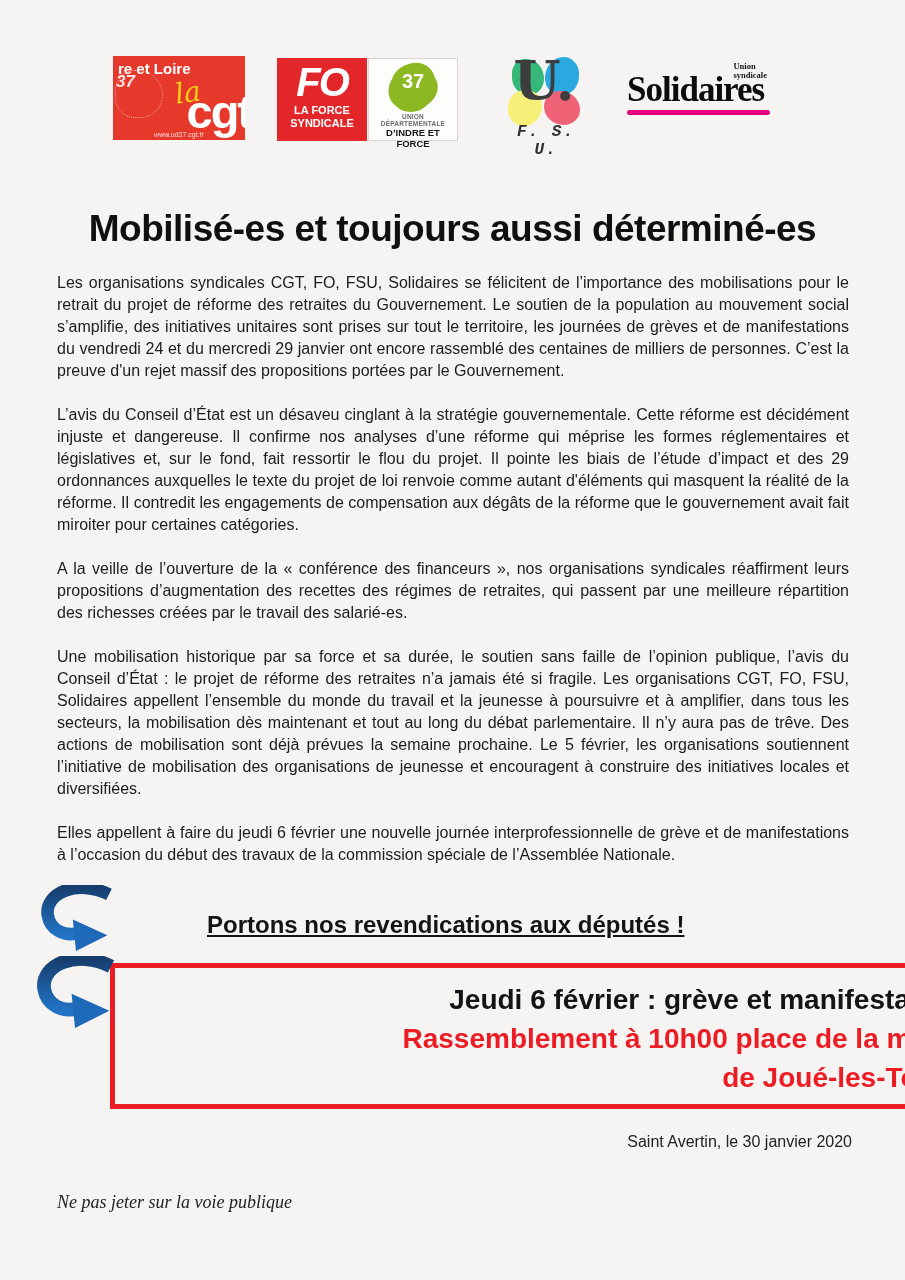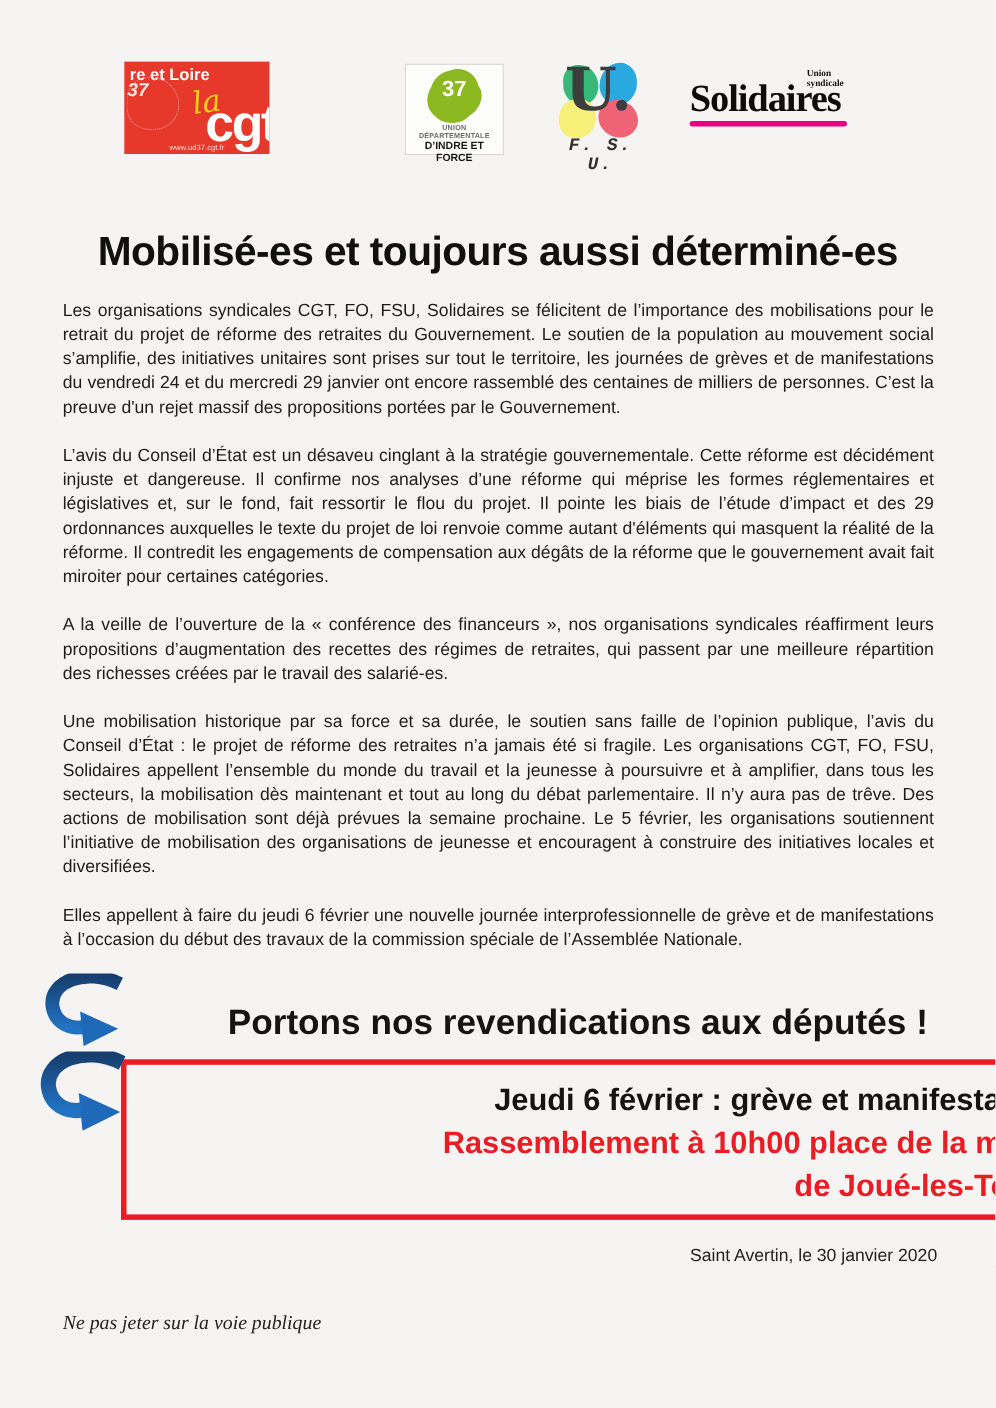--- a/index.html
+++ b/index.html
@@ -39,21 +39,21 @@
   .fsu-cap{position:absolute;left:0;top:66px;width:92px;text-align:center;font-family:Liberation Mono, monospace;font-style:italic;font-weight:bold;font-size:16px;letter-spacing:2px;color:#2f2f2f;}
   .logo-solidaires{left:627px;top:62px;width:146px;height:60px;}
   .sol-sup{position:absolute;right:6px;top:0;text-align:left;font-family:"Liberation Serif",serif;font-weight:bold;font-size:8.5px;line-height:9px;color:#111;}
   .sol-word{position:absolute;left:0;top:8px;font-family:"Liberation Serif",serif;font-weight:bold;font-size:35px;letter-spacing:-1px;color:#0c0c0c;}
   .sol-bar{position:absolute;left:0;top:48px;width:143px;height:5px;background:#e5007d;border-radius:3px;}
   
   .title{position:absolute;left:0;right:0;top:183px;text-align:center;font-size:37px;font-weight:bold;letter-spacing:-.5px;color:#101010;}
   .body-text{position:absolute;left:57px;width:792px;top:272px;font-size:16px;line-height:22px;text-align:justify;}
   .body-text p{margin:0 0 22px 0;}
   
-  .callout{position:absolute;left:207px;top:911px;font-size:32px;font-weight:bold;color:#141414;}
+  .callout{position:absolute;left:207px;top:911px;font-size:24px;font-weight:bold;color:#141414;text-decoration:underline;}
   .arrow{position:absolute;z-index:3;}
   .arrow-1{left:35px;top:885px;width:82px;height:66px;}
   .arrow-2{left:31px;top:956px;width:88px;height:72px;}
   
   .red-box{
     position:absolute;left:110px;top:963px;width:864px;height:146px;
     border:5px solid #ec1c24;box-sizing:border-box;background:transparent;
     text-align:right;z-index:2;
   }
   .red-box .l1{margin-top:12px;font-size:28px;font-weight:bold;color:#141414;line-height:39px;}
@@ -69,20 +69,25 @@
 
   <div class="logo logo-cgt">
     <div class="cgt-map"></div>
     <span class="cgt-region">re et Loire</span>
     <span class="cgt-37">37</span>
     <span class="cgt-la">la</span>
     <span class="cgt-word">cgt</span>
     <span class="cgt-site">www.ud37.cgt.fr</span>
   </div>
 
+  <div class="logo logo-fo">
+    <div class="fo-word">FO</div>
+    <div class="fo-tag">LA FORCE</div>
+    <div class="fo-tag">SYNDICALE</div>
+  </div>
 
   <div class="logo logo-ud37">
     <div class="ud37-blob">
       <svg width="56" height="52" viewBox="0 0 56 52">
         <path d="M28 2 C38 0 48 7 50 17 C56 25 52 38 42 44 C34 53 18 53 11 45 C3 39 1 28 7 18 C11 7 19 4 28 2 Z" fill="#8cb821"></path>
       </svg>
       <div class="ud37-num">37</div>
     </div>
     <div class="ud37-cap1">UNION DÉPARTEMENTALE</div>
     <div class="ud37-cap2">D’INDRE ET FORCE</div>

